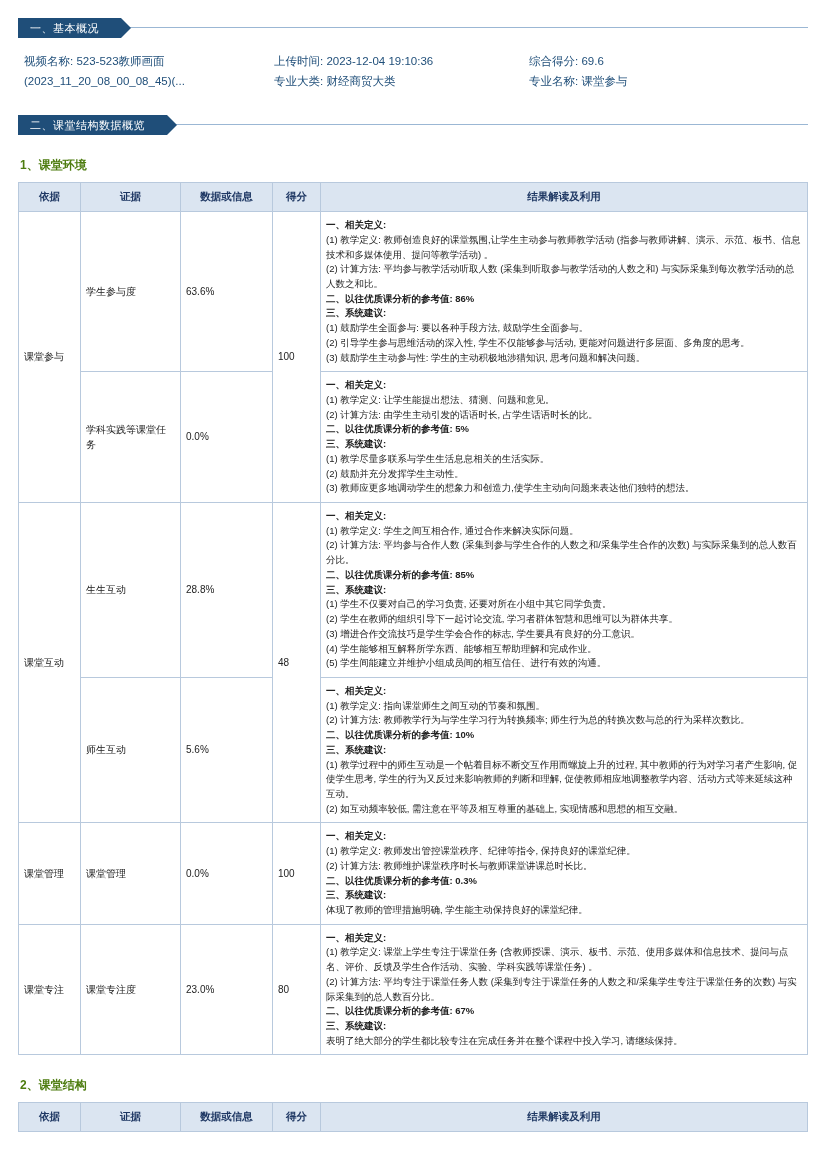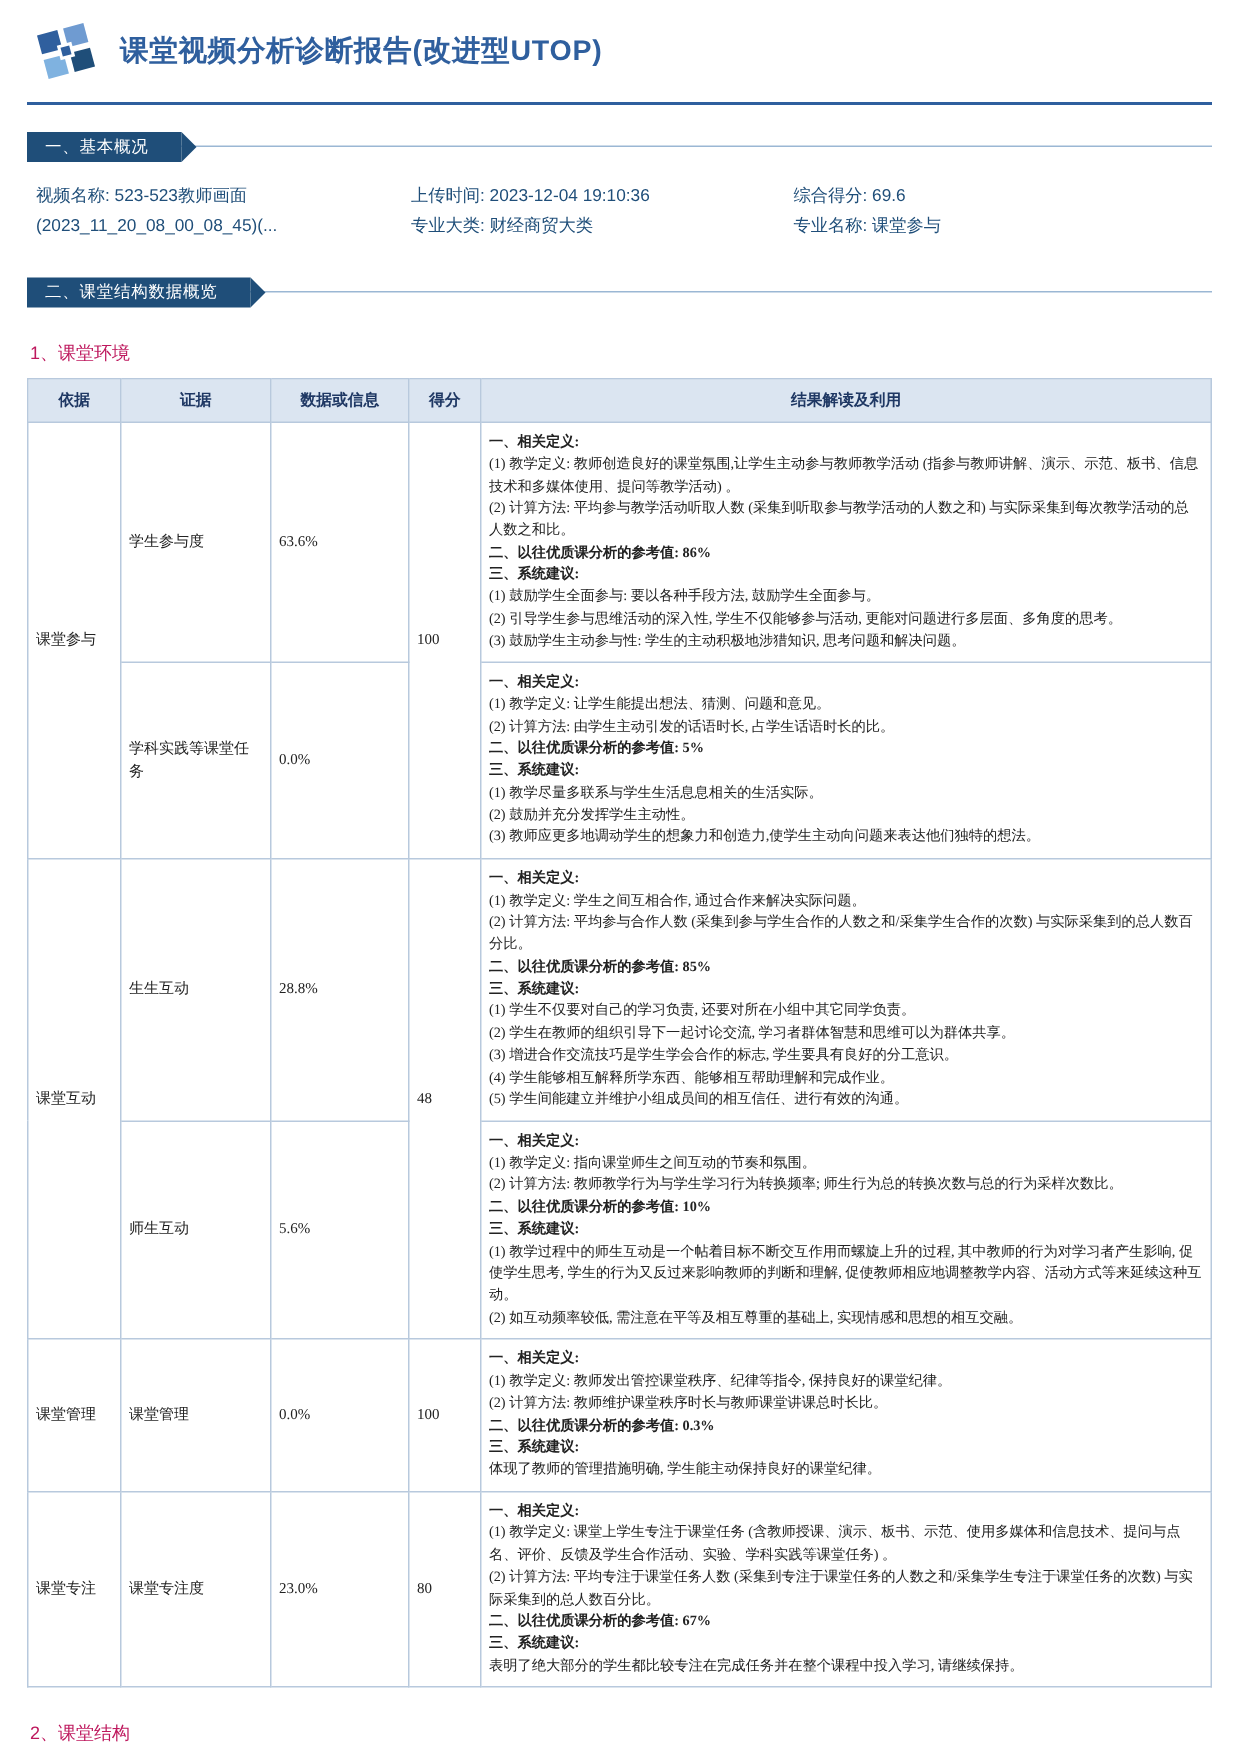--- a/index.html
+++ b/index.html
@@ -81,32 +81,31 @@
     padding: 2px 6px 6px 6px;
     line-height: 1.7;
   }
   .overview .col { flex: 1 1 0; }
   .overview .col.c1 { flex: 0 0 250px; }
   .overview .col.c2 { flex: 0 0 255px; }
 
   
   .sub-title {
     font-size: 12px;
-    font-weight: normal;
-    color: #be185d;
+    font-weight: bold;
+    color: #4d7c0f;
     margin: 22px 0 8px 2px;
   }
   
   table.data {
     width: 100%;
     border-collapse: collapse;
     table-layout: fixed;
     font-size: 10px;
     color: #222;
-    font-family: Liberation Serif, serif;
   }
   table.data th {
     background: #dbe5f1;
     border: 1px solid #b8c9dd;
     font-size: 10.5px;
     font-weight: bold;
     padding: 7px 2px;
     text-align: center;
     color: #1f3864;
   }
@@ -127,35 +126,20 @@
   col.c-basis { width: 62px; }
   col.c-evid  { width: 100px; }
   col.c-data  { width: 92px; }
   col.c-score { width: 48px; }
 </style>
 </head>
 <body>
 
 <div class="page">
 
-  <div class="header">
-    <div class="logo">
-      <svg width="44" height="40" viewBox="0 0 44 40">
-        <g transform="translate(22,20) rotate(-15)">
-          <rect x="-16" y="-15" width="14" height="13" fill="#2f5f9e"></rect>
-          <rect x="2" y="-15" width="14" height="13" fill="#6f9bd1"></rect>
-          <rect x="-16" y="2" width="14" height="13" fill="#7fb2e0"></rect>
-          <rect x="2" y="2" width="14" height="13" fill="#1f4e79"></rect>
-          <rect x="-5" y="-5" width="10" height="10" fill="#ffffff"></rect>
-          <rect x="-3" y="-3" width="6" height="6" fill="#2f5f9e"></rect>
-        </g>
-      </svg>
-    </div>
-    <div class="header-title">课堂视频分析诊断报告(改进型UTOP)</div>
-  </div>
 
   <div class="section-banner">
     <div class="rule-wrap"></div>
     <div class="bar">一、基本概况</div>
   </div>
 
   <div class="overview">
     <div class="col c1">
       <span>视频名称:</span>
       <span>523-523教师画面 (2023_11_20_08_00_08_45)(...</span>

